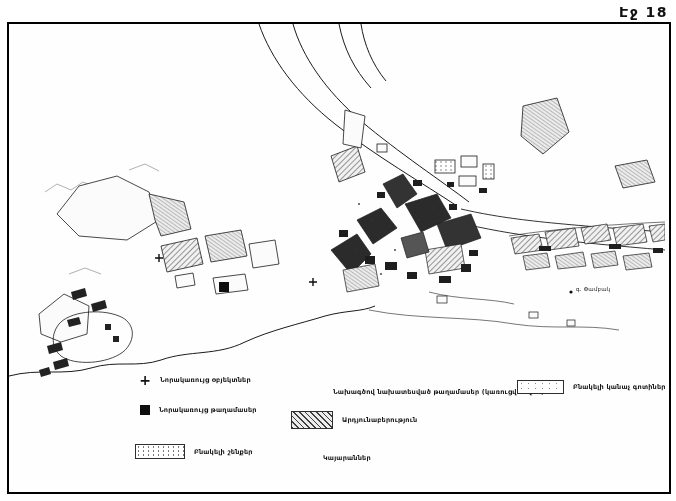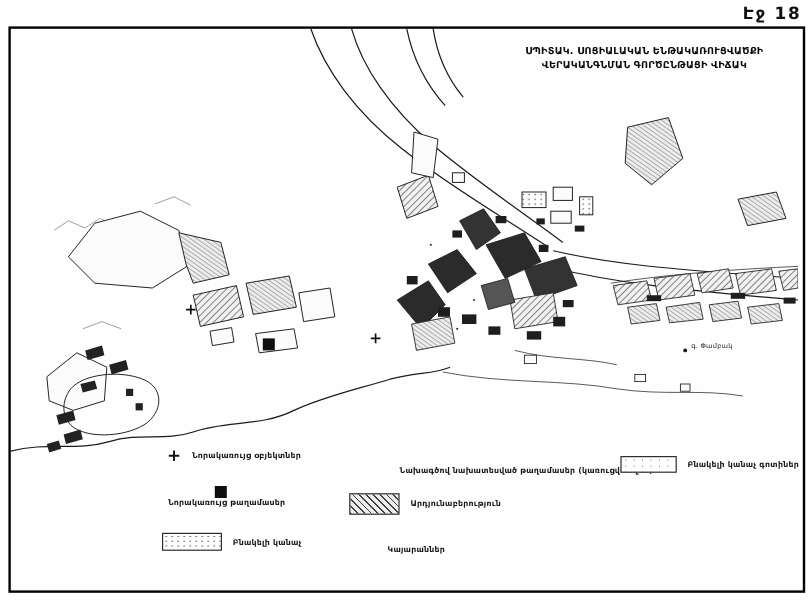--- a/index.html
+++ b/index.html
@@ -198,42 +198,38 @@
       </g>
 
       <g stroke="#1b1b1b" stroke-width="0.7">
         <rect x="428" y="272" width="10" height="7" fill="#fbfbfb"></rect>
         <rect x="520" y="288" width="9" height="6" fill="#fbfbfb"></rect>
         <rect x="558" y="296" width="8" height="6" fill="#fbfbfb"></rect>
         <circle cx="562" cy="268" r="1.6" fill="#111" stroke="none"></circle>
       </g>
     </svg>
 
-    <div class="map-title">
-      <div>ՍՊԻՏԱԿ. ՍՈՑԻԱԼԱԿԱՆ ԵՆԹԱԿԱՌՈՒՑՎԱԾՔԻ</div>
-      <div>ՎԵՐԱԿԱՆԳՆՄԱՆ ԳՈՐԾԸՆԹԱՑԻ ՎԻՃԱԿ</div>
-    </div>
 
     <div class="place-label">գ. Փամբակ</div>
 
     <div>
 
       <div class="li" style="left:130px; top:351px;">
         <span class="sym sym-plus">+</span>
         <span class="lbl">Նորակառույց օբյեկտներ</span>
       </div>
 
-      <div class="li" style="left:131px; top:381px;flex-direction:column;">
+      <div class="li" style="left:131px; top:381px;">
         <span class="sym sym-square"></span>
         <span class="lbl">Նորակառույց թաղամասեր</span>
       </div>
 
       <div class="li" style="left:126px; top:420px;">
         <span class="sym sw sw-dots"></span>
-        <span class="lbl">Բնակելի կանաչ</span>
+        <span class="lbl">Բնակելի շենքեր</span>
       </div>
 
       <div class="li" style="left:324px; top:364px;">
         <span class="lbl">Նախագծով նախատեսված թաղամասեր (կառուցված չեն)</span>
       </div>
 
       <div class="li" style="left:282px; top:387px;">
         <span class="sym sw sw-hatch"></span>
         <span class="lbl">Արդյունաբերություն</span>
       </div>

